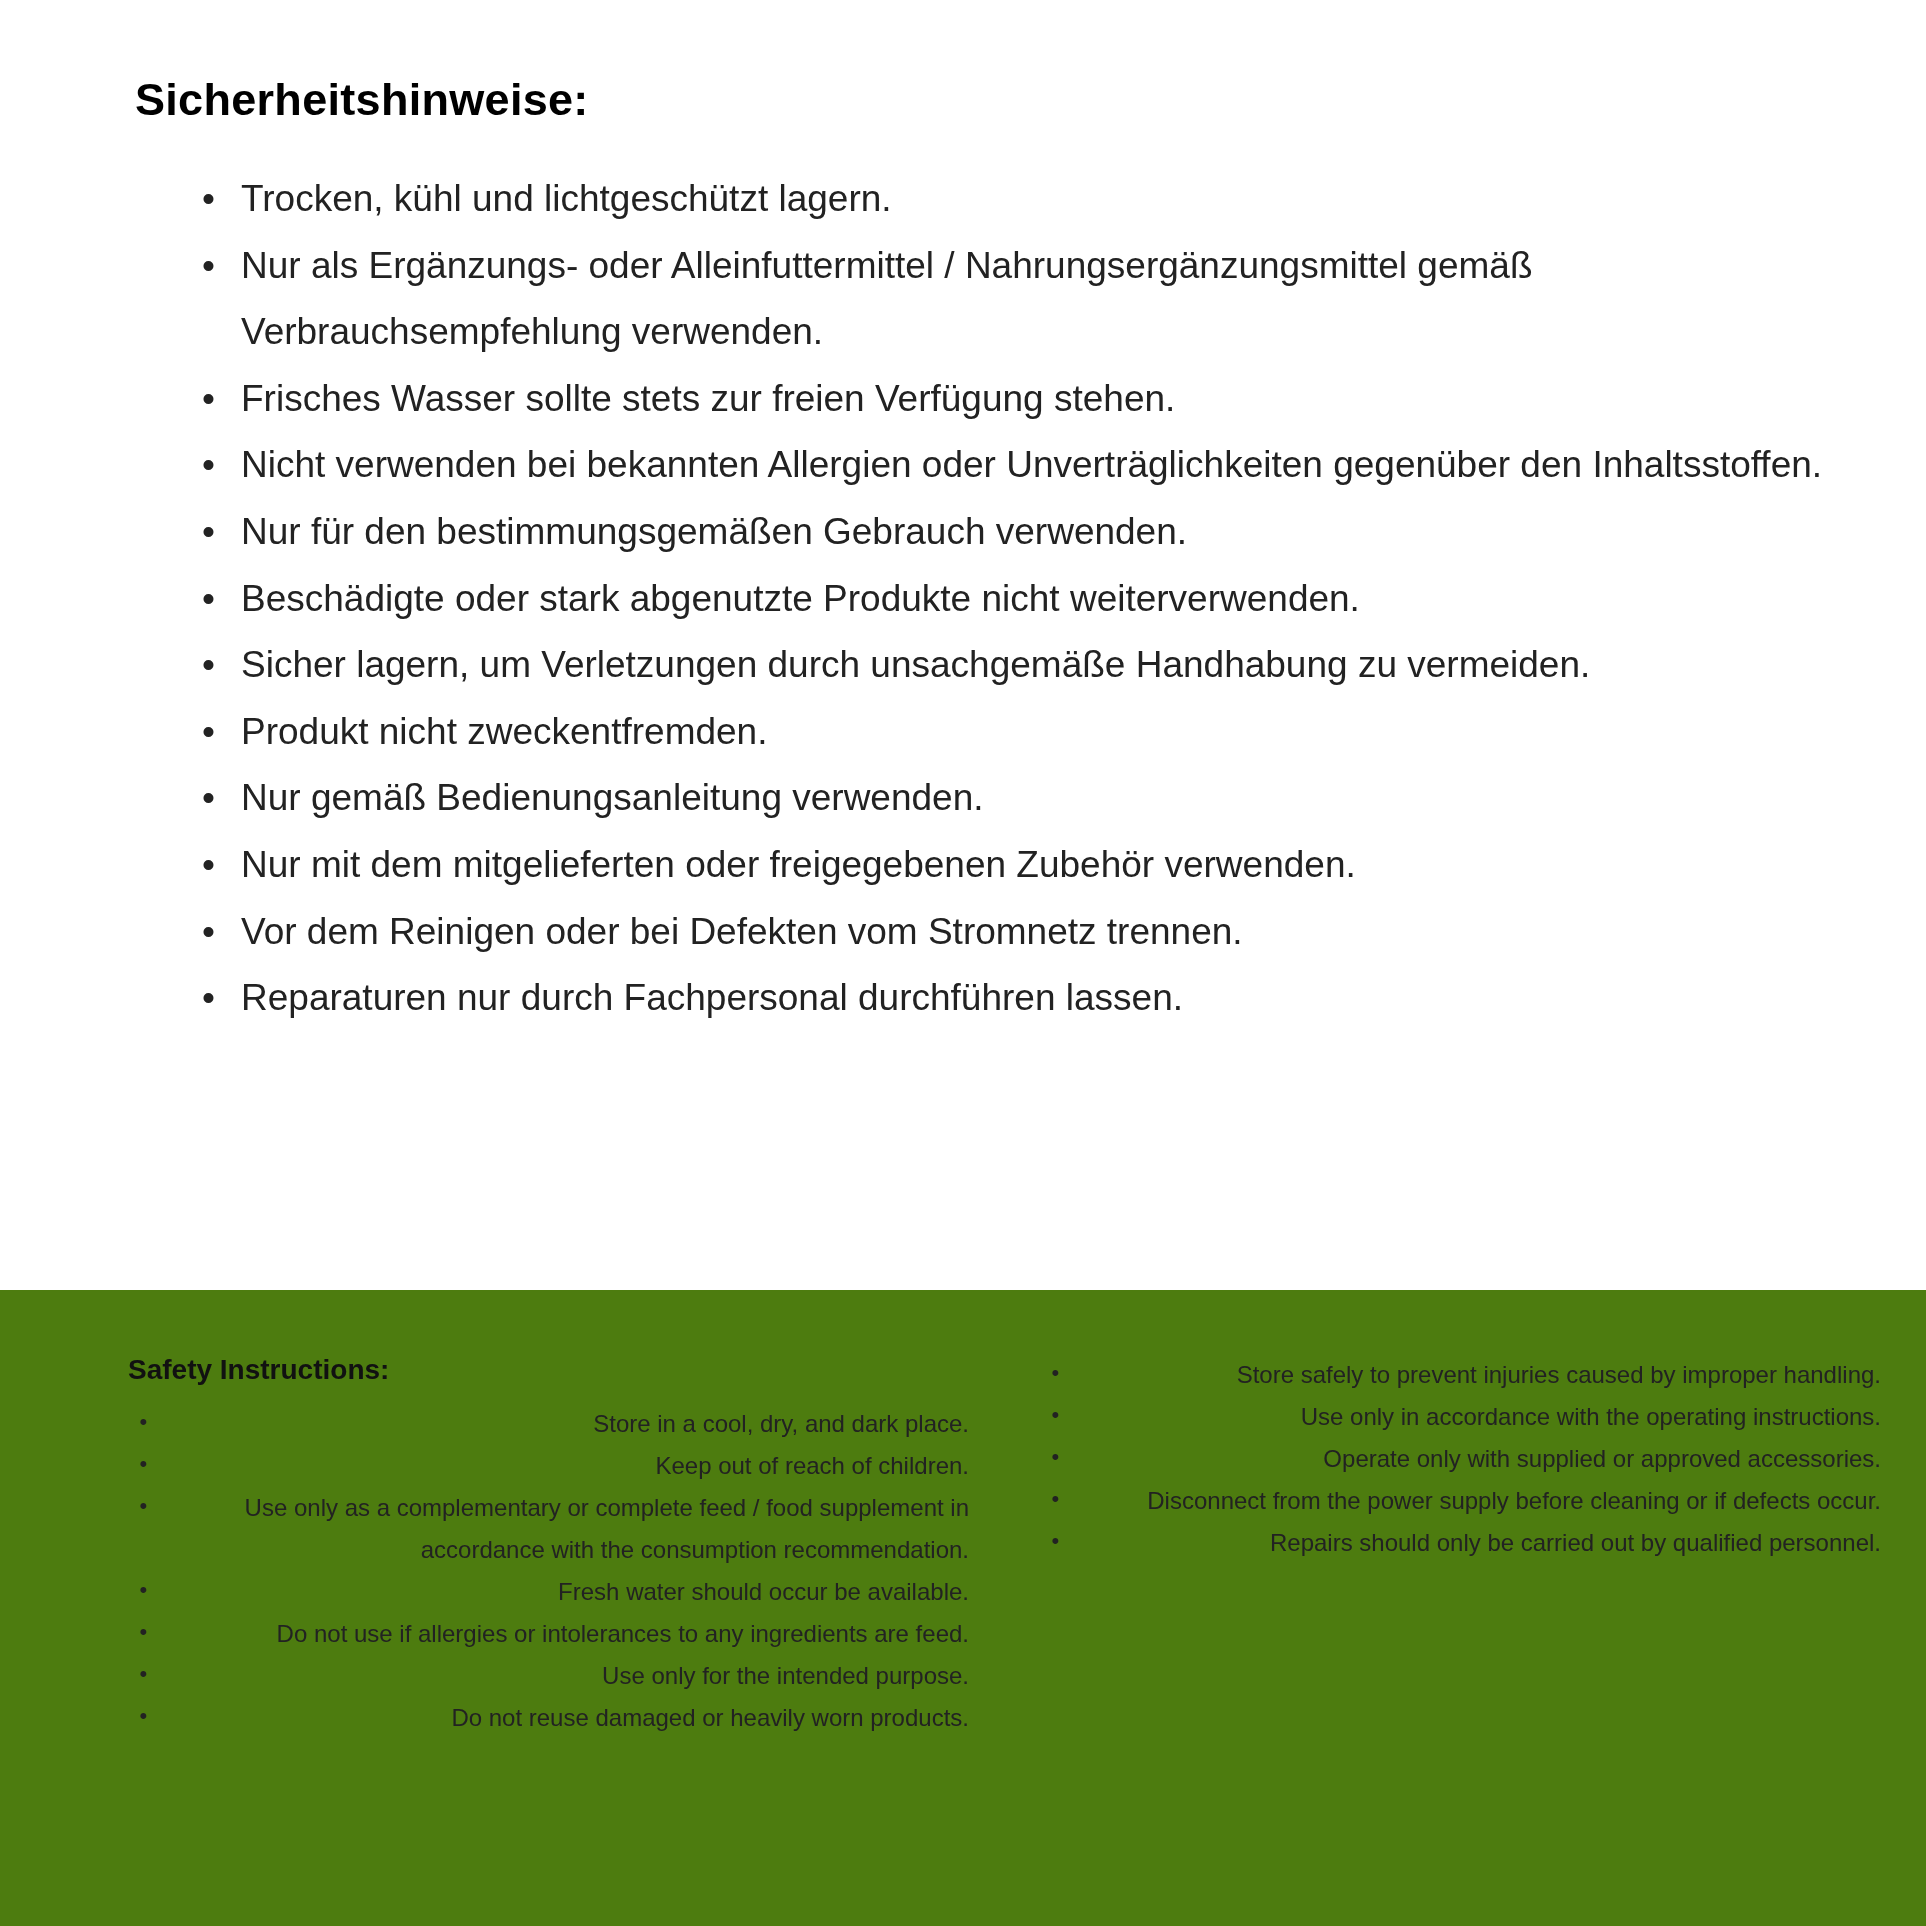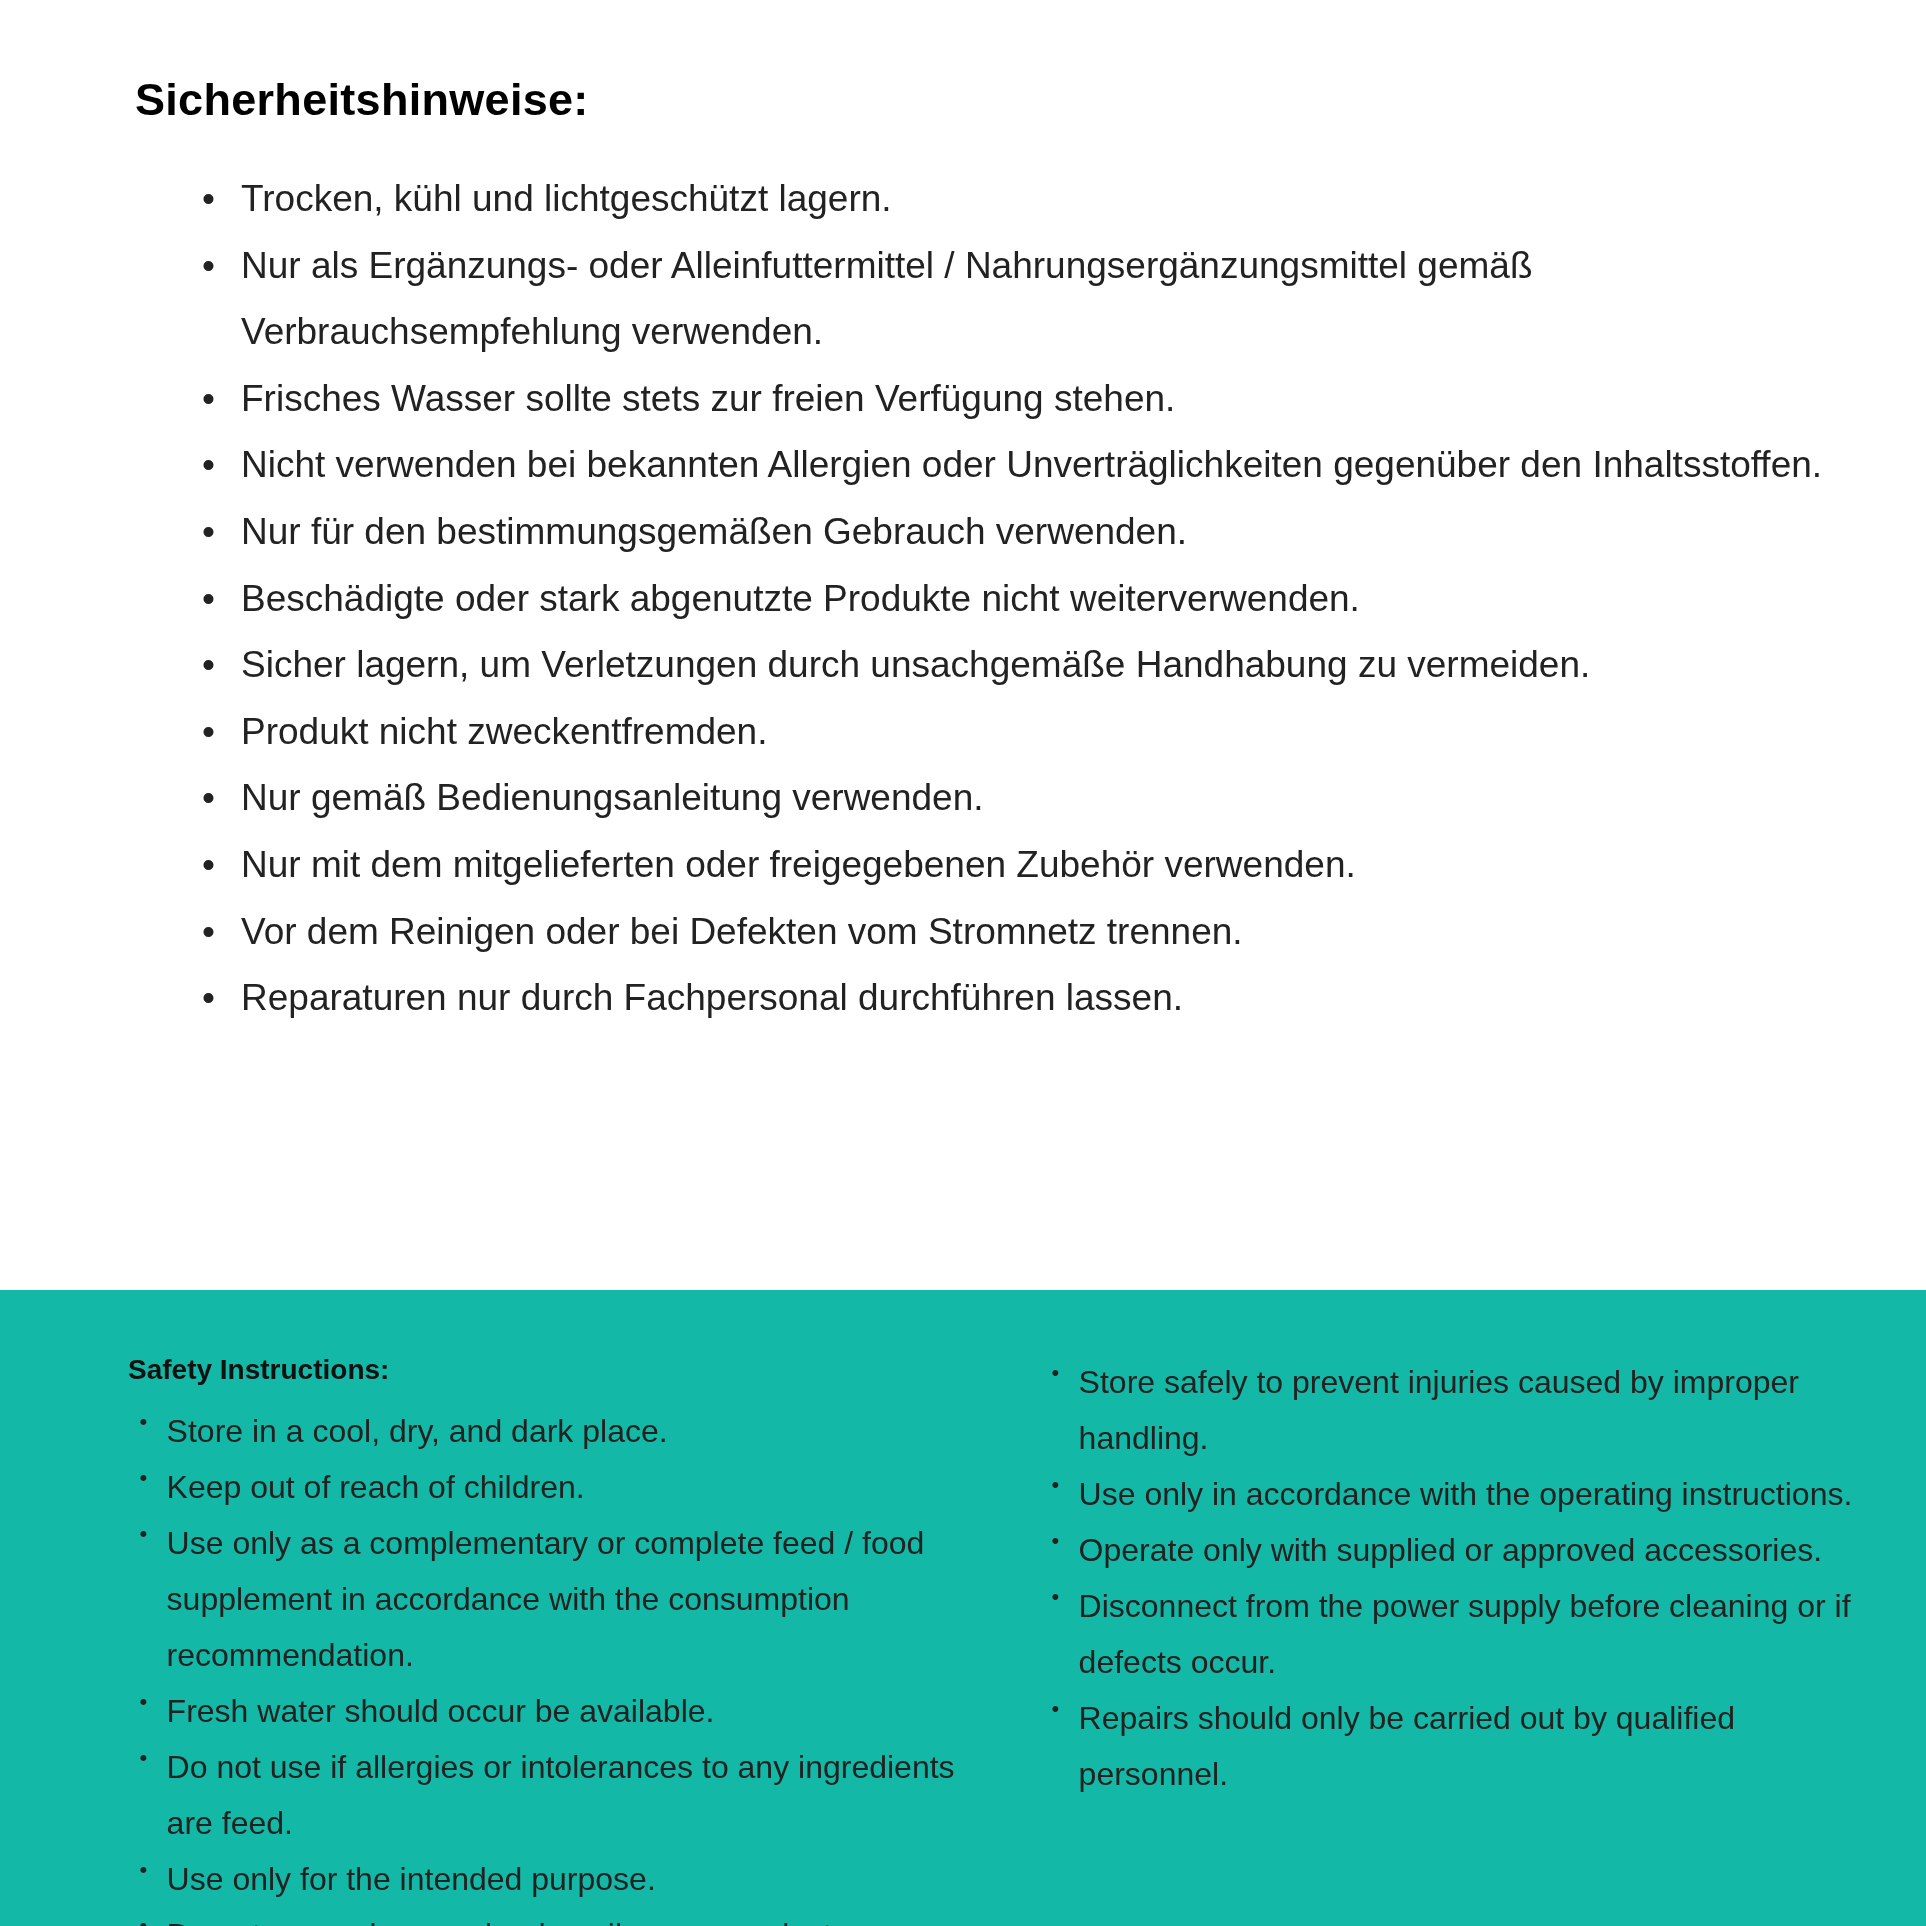--- a/index.html
+++ b/index.html
@@ -50,21 +50,21 @@
     top: 0;
   }
 
   
   .english-section {
     position: absolute;
     left: 0;
     bottom: 0;
     width: 1926px;
     height: 636px;
-    background: #14b8a6;
+    background: #4d7c0f;
     box-sizing: border-box;
     padding: 64px 103px 0 128px;
     display: flex;
     gap: 71px;
     align-items: flex-start;
   }
   .english-col {
     width: 841px;
     flex: 0 0 auto;
   }
@@ -72,24 +72,25 @@
     font-size: 28px;
     font-weight: 700;
     color: #111111;
     margin: 0 0 16.7px 0;
   }
   .english-section ul.bullets {
     margin-left: 11.6px;
   }
   .english-section ul.bullets li {
     position: relative;
-    font-size: 32px;
+    font-size: 24px;
     line-height: 1.75;
     padding-left: 27px;
     color: #222222;
+    text-align: right;
   }
   .english-section ul.bullets li::before {
     content: "\2022";
     position: absolute;
     left: 0;
     top: 0;
     font-size: 22px;
   }
 </style>
 </head>

